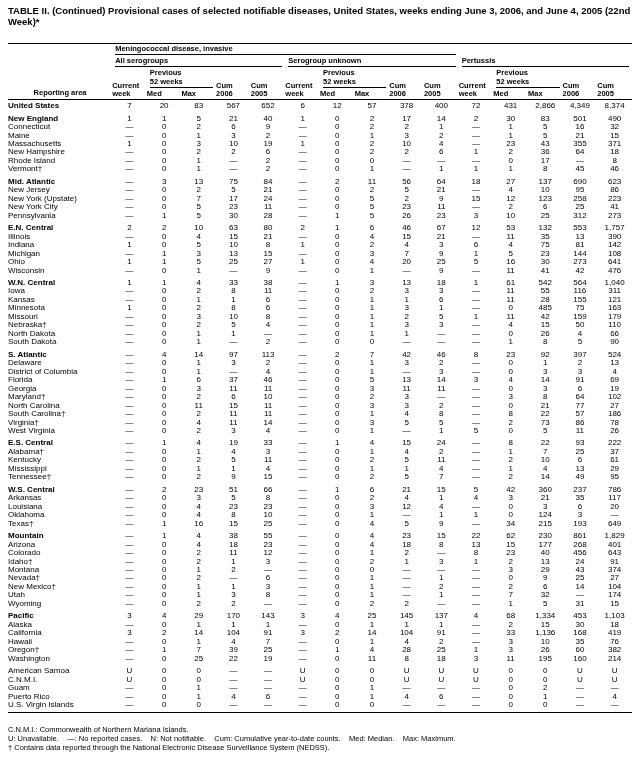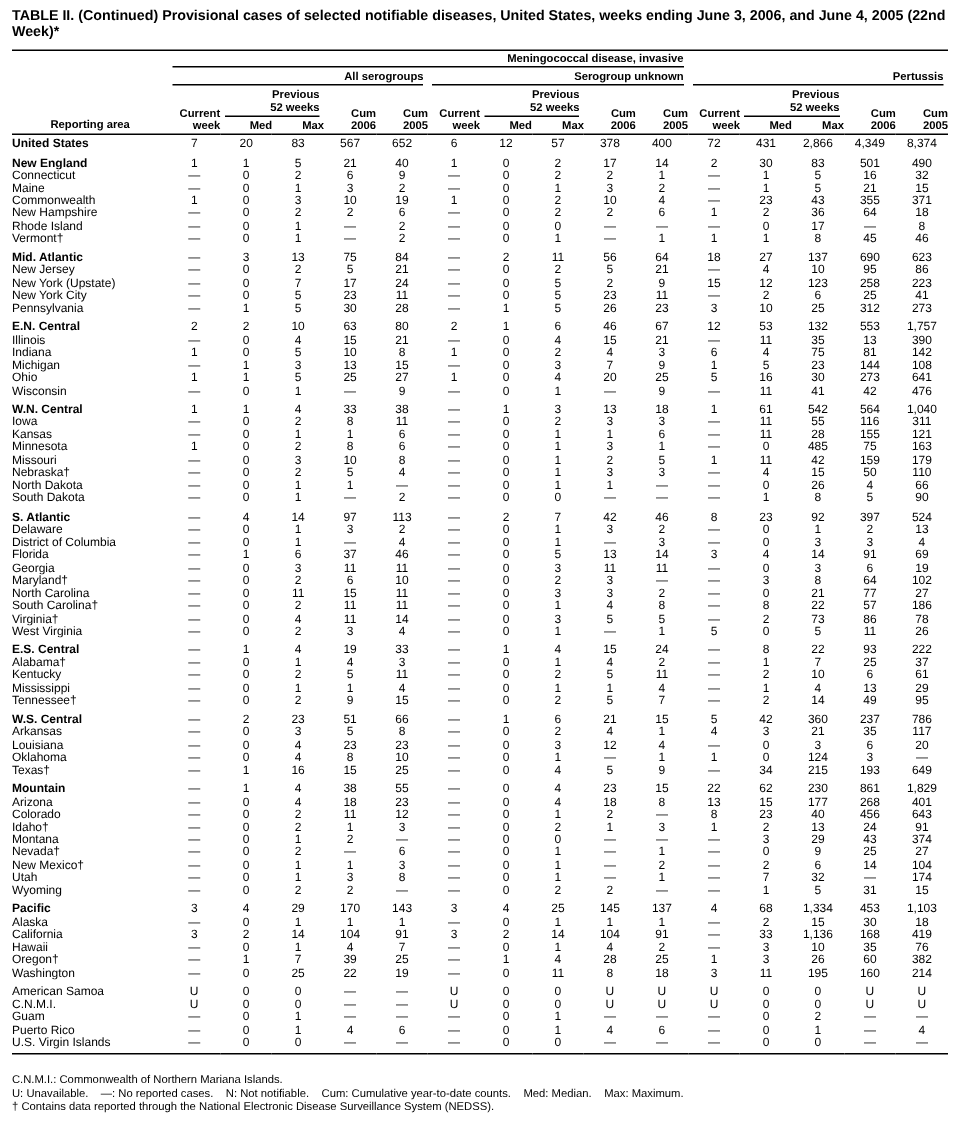--- a/index.html
+++ b/index.html
@@ -7,36 +7,36 @@
   body {
     width: 640px;
     font-family: "Liberation Sans", "DejaVu Sans", sans-serif;
     color: #000;
     padding: 6px 8px 4px 8px;
   }
   .title {
     font-size: 9.5px;
     font-weight: bold;
     line-height: 1.15;
-    padding-bottom: 5px;
+    padding-bottom: 15px;
     border-bottom: 1px solid #000;
   }
   table {
     width: 624px;
     border-collapse: collapse;
     table-layout: fixed;
     border-bottom: 1px solid #000;
   }
   col.c-area { width: 104px; }
   col.c-num { width: 34.6px; }
   thead th {
     font-weight: bold;
     font-size: 7.5px;
     line-height: 1.1;
-    text-align: right;
+    text-align: left;
     vertical-align: bottom;
     padding: 1px 0;
   }
   thead th .rule {
     border-bottom: 1px solid #000;
     padding-bottom: 1px;
     margin: 0 3px;
   }
   thead th.sub { white-space: pre-line; vertical-align: bottom; }
   th.area-head {
@@ -210,21 +210,21 @@
         <td class="num">1</td>
         <td class="num">3</td>
         <td class="num">2</td>
         <td class="num">—</td>
         <td class="num">1</td>
         <td class="num">5</td>
         <td class="num">21</td>
         <td class="num">15</td>
       </tr>
       <tr>
-        <td class="area">Commonwealth</td>
+        <td class="area">Massachusetts</td>
         <td class="num">1</td>
         <td class="num">0</td>
         <td class="num">3</td>
         <td class="num">10</td>
         <td class="num">19</td>
         <td class="num">1</td>
         <td class="num">0</td>
         <td class="num">2</td>
         <td class="num">10</td>
         <td class="num">4</td>

